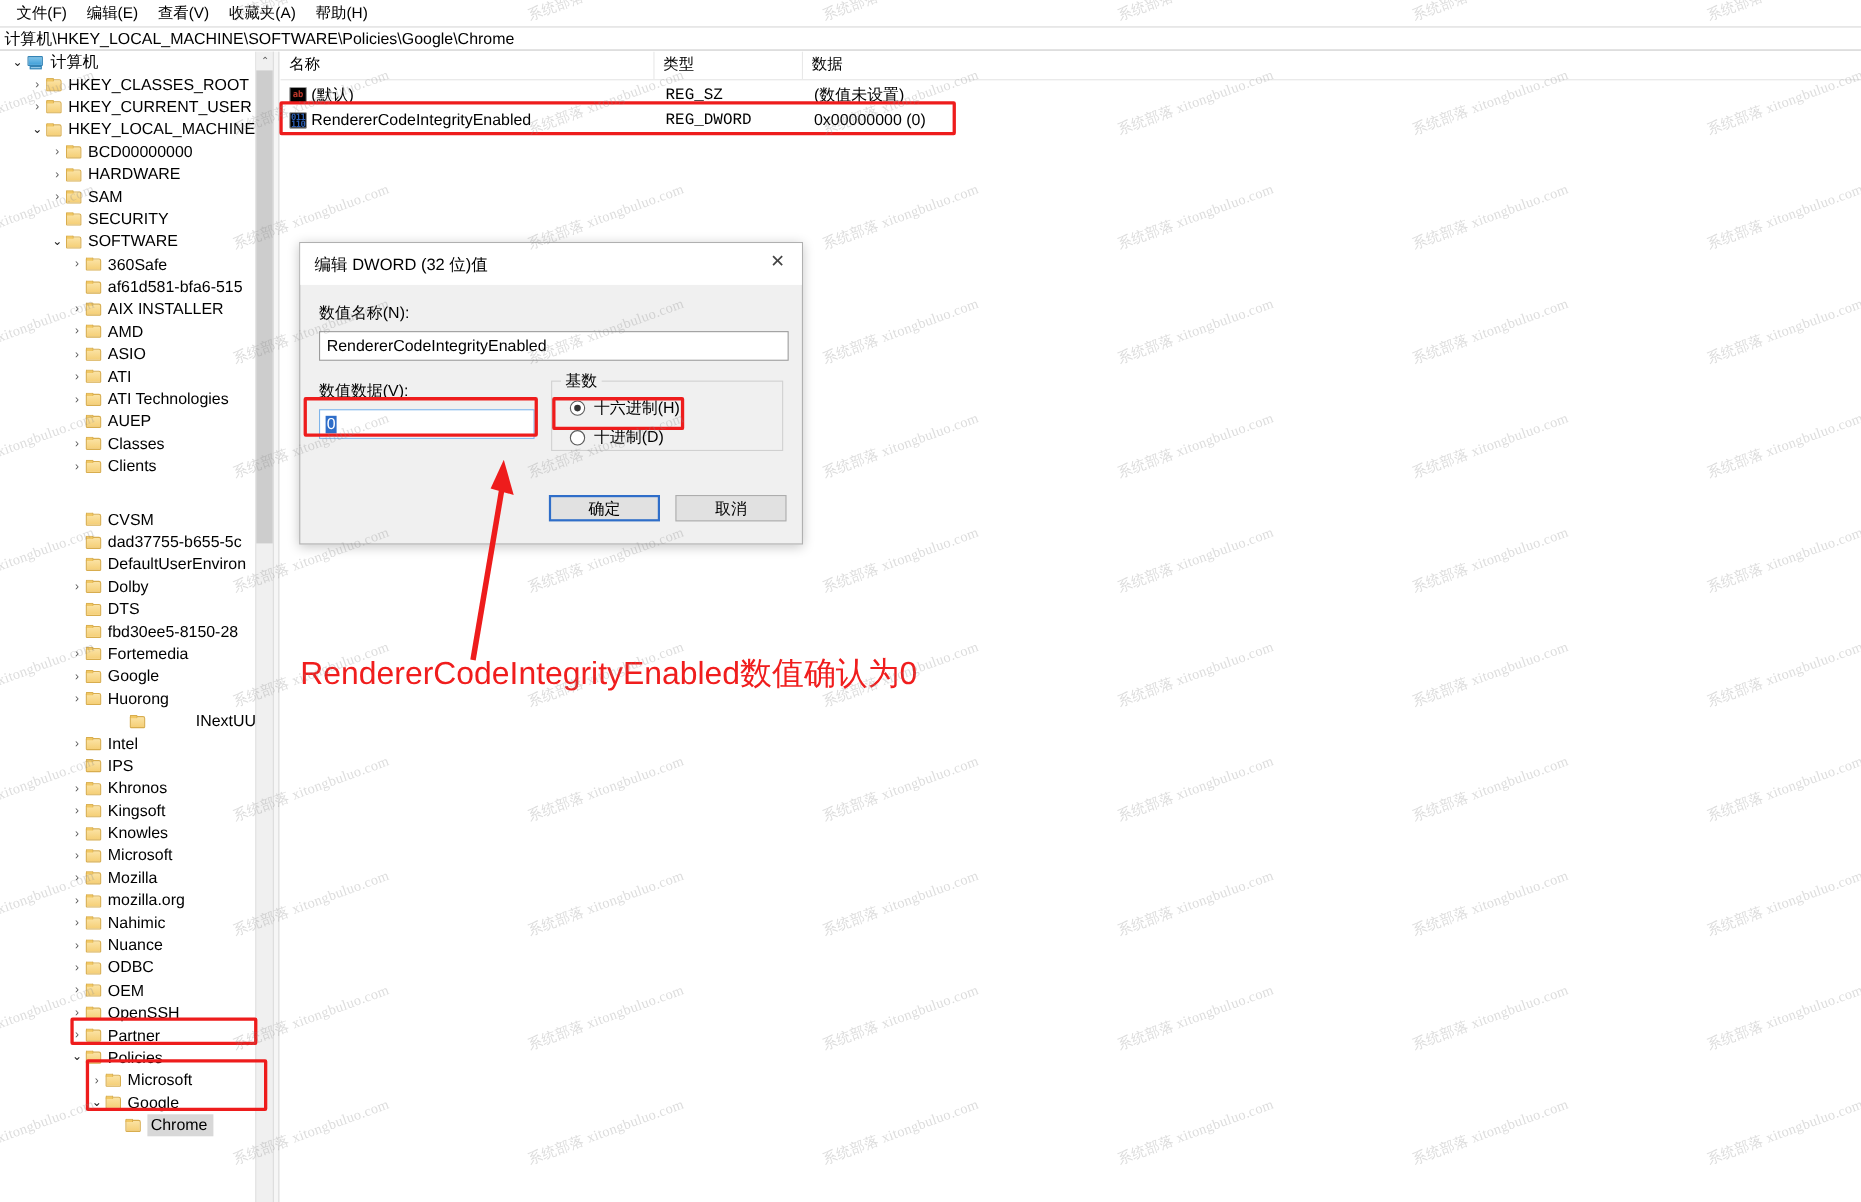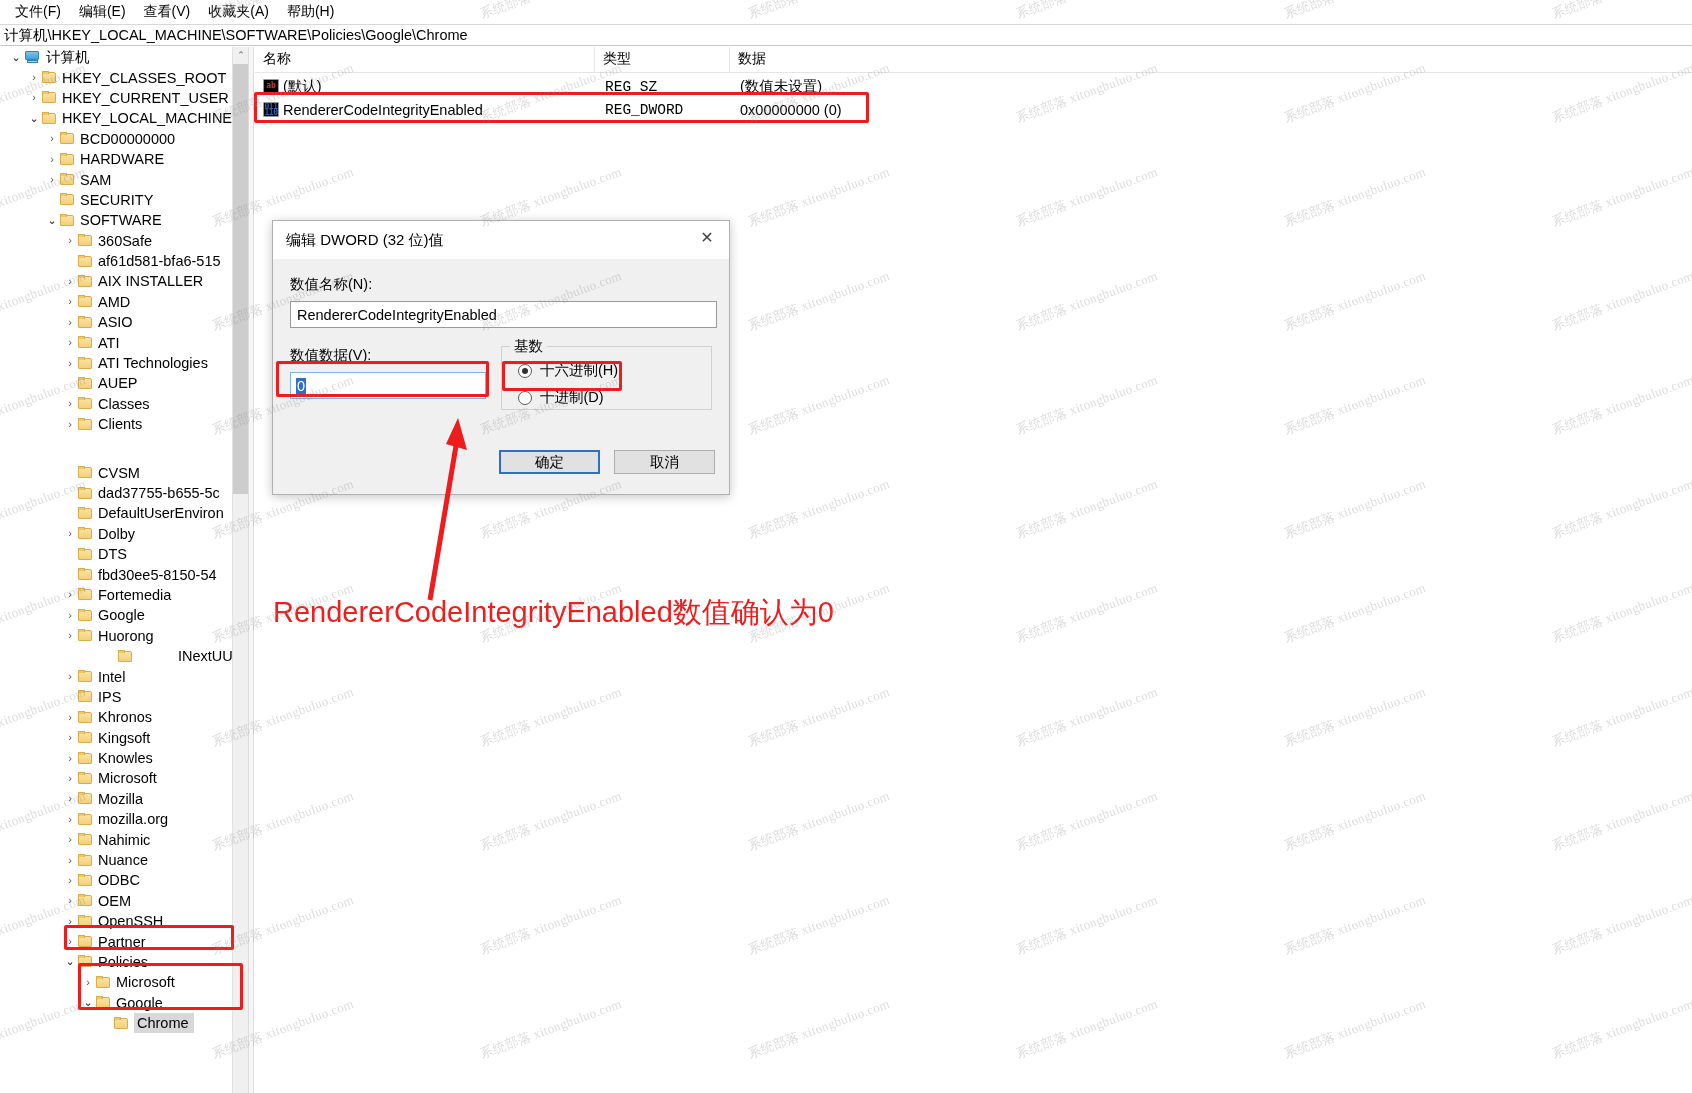--- a/index.html
+++ b/index.html
@@ -485,21 +485,21 @@
           <span class="tree-label">Dolby</span>
         </div>
         <div class="tree-row" style="padding-left: 62px;">
           <span class="twisty"></span>
           <span class="folder"></span>
           <span class="tree-label">DTS</span>
         </div>
         <div class="tree-row" style="padding-left: 62px;">
           <span class="twisty"></span>
           <span class="folder"></span>
-          <span class="tree-label">fbd30ee5-8150-54</span>
+          <span class="tree-label">fbd30ee5-8150-28</span>
         </div>
         <div class="tree-row" style="padding-left: 62px;">
           <span class="twisty">›</span>
           <span class="folder"></span>
           <span class="tree-label">Fortemedia</span>
         </div>
         <div class="tree-row" style="padding-left: 62px;">
           <span class="twisty">›</span>
           <span class="folder"></span>
           <span class="tree-label">Google</span>

